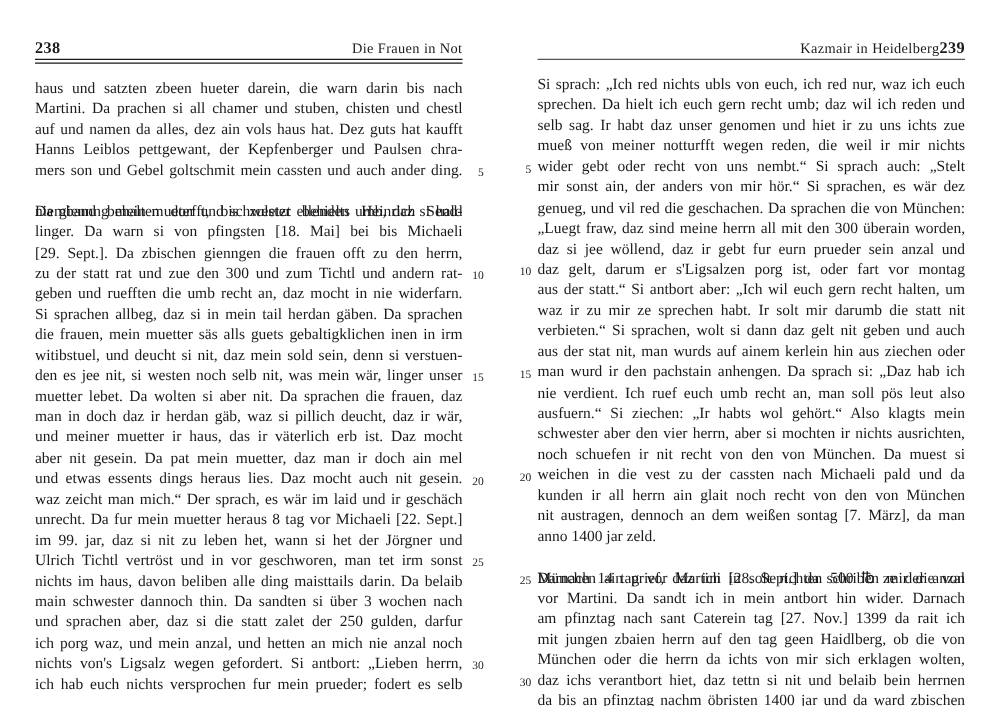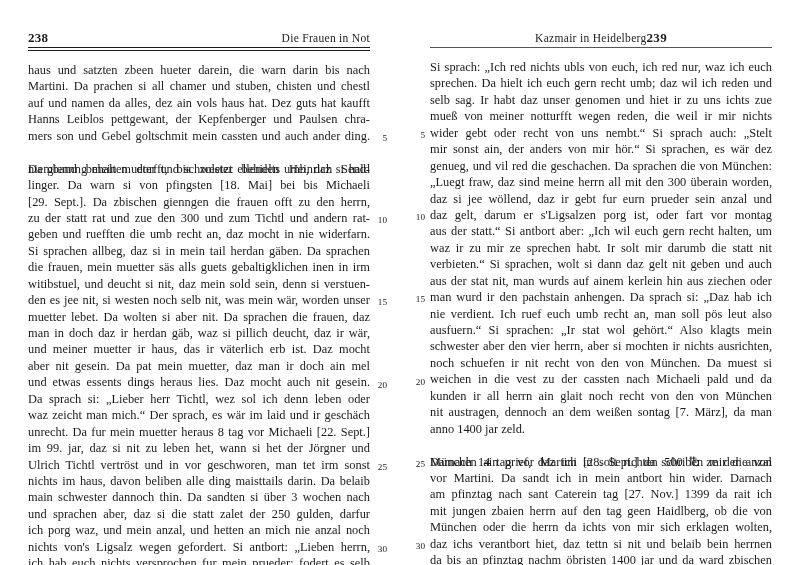--- a/index.html
+++ b/index.html
@@ -46,21 +46,21 @@
     font-weight: bold;
     font-size: 13px;
   }
   .running-head .title {
     font-size: 11.5px;
   }
   .page-left .running-head {
     justify-content: space-between;
   }
   .page-right .running-head {
-    justify-content: center;
+    justify-content: flex-end;
   }
 
   .rule-double {
     margin-top: 2px;
     border-top: 1.6px solid #1a1a1a;
     border-bottom: 1px solid #1a1a1a;
     height: 2px;
     box-sizing: content-box;
   }
   .rule-single {
@@ -166,41 +166,38 @@
         <div class="line justify">
           <span class="words">Si sprachen allbeg, daz si in mein tail herdan gäben. Da sprachen</span>
         </div>
         <div class="line justify">
           <span class="words">die frauen, mein muetter säs alls guets gebaltigklichen inen in irm</span>
         </div>
         <div class="line justify">
           <span class="words">witibstuel, und deucht si nit, daz mein sold sein, denn si verstuen-</span>
         </div>
         <div class="line justify">
-          <span class="words">den es jee nit, si westen noch selb nit, was mein wär, worden unser</span>
+          <span class="words">den es jee nit, si westen noch selb nit, was mein wär, linger unser</span>
           <span class="lineno">15</span>
         </div>
         <div class="line justify">
           <span class="words">muetter lebet. Da wolten si aber nit. Da sprachen die frauen, daz</span>
         </div>
         <div class="line justify">
           <span class="words">man in doch daz ir herdan gäb, waz si pillich deucht, daz ir wär,</span>
         </div>
         <div class="line justify">
           <span class="words">und meiner muetter ir haus, das ir väterlich erb ist. Daz mocht</span>
         </div>
         <div class="line justify">
           <span class="words">aber nit gesein. Da pat mein muetter, daz man ir doch ain mel</span>
         </div>
         <div class="line justify">
           <span class="words">und etwas essents dings heraus lies. Daz mocht auch nit gesein.</span>
           <span class="lineno">20</span>
-        </div>
-        <div class="line justify">
-          <span class="words">Da sprach si: „Lieber herr Tichtl, wez sol ich denn leben oder</span>
         </div>
         <div class="line justify">
           <span class="words">waz zeicht man mich.“ Der sprach, es wär im laid und ir geschäch</span>
         </div>
         <div class="line justify">
           <span class="words">unrecht. Da fur mein muetter heraus 8 tag vor Michaeli [22. Sept.]</span>
         </div>
         <div class="line justify">
           <span class="words">im 99. jar, daz si nit zu leben het, wann si het der Jörgner und</span>
         </div>
@@ -282,21 +279,21 @@
           <span class="words">aus der stat nit, man wurds auf ainem kerlein hin aus ziechen oder</span>
         </div>
         <div class="line justify">
           <span class="words">man wurd ir den pachstain anhengen. Da sprach si: „Daz hab ich</span>
           <span class="lineno">15</span>
         </div>
         <div class="line justify">
           <span class="words">nie verdient. Ich ruef euch umb recht an, man soll pös leut also</span>
         </div>
         <div class="line justify">
-          <span class="words">ausfuern.“ Si sprachen: „Ir stat wol gehört.“ Also klagts mein</span>
+          <span class="words">ausfuern.“ Si ziechen: „Ir habts wol gehört.“ Also klagts mein</span>
         </div>
         <div class="line justify">
           <span class="words">schwester aber den vier herrn, aber si mochten ir nichts ausrichten,</span>
         </div>
         <div class="line justify">
           <span class="words">noch schuefen ir nit recht von den von München. Da muest si</span>
         </div>
         <div class="line justify">
           <span class="words">weichen in die vest zu der cassten nach Michaeli pald und da</span>
           <span class="lineno">20</span>

